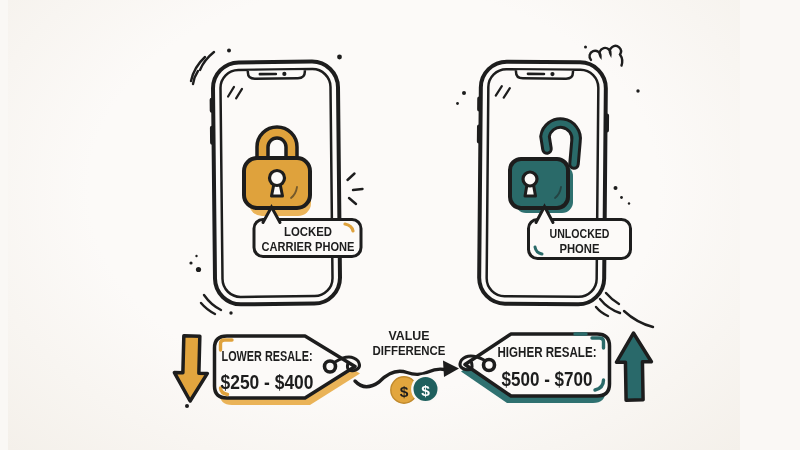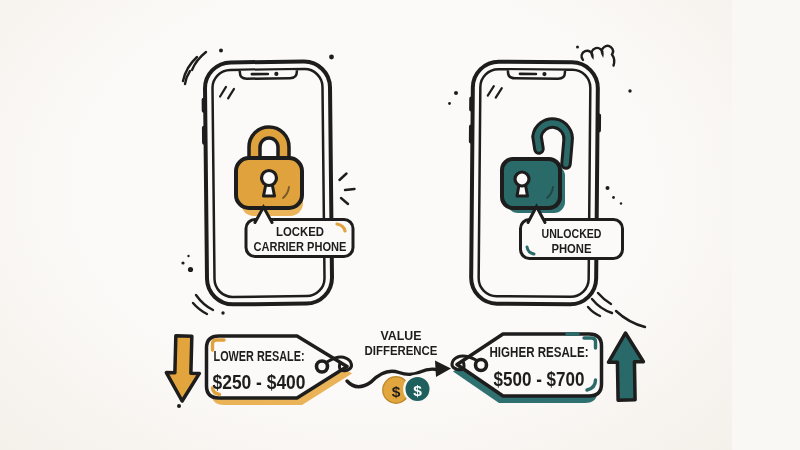--- a/index.html
+++ b/index.html
@@ -4,20 +4,21 @@
 <style>
   html,body{margin:0;padding:0;}
   body{
     width:800px;height:450px;overflow:hidden;
     font-family:"Liberation Sans",sans-serif;
     background:#faf8f5;
   }
   .stage{
     position:relative;width:732px;height:450px;
     background:radial-gradient(ellipse at 50% 42%, #fcfaf8 55%, #f4f0ea 100%);
+    margin-left:8px;
   }
   svg{position:absolute;left:0;top:0;}
   .ink{stroke:#1d1d1d;}
   .lbl{
     font-family:"Liberation Sans",sans-serif;
     font-weight:700;fill:#1d1d1d;text-anchor:middle;
   }
 </style>
 </head>
 <body>

